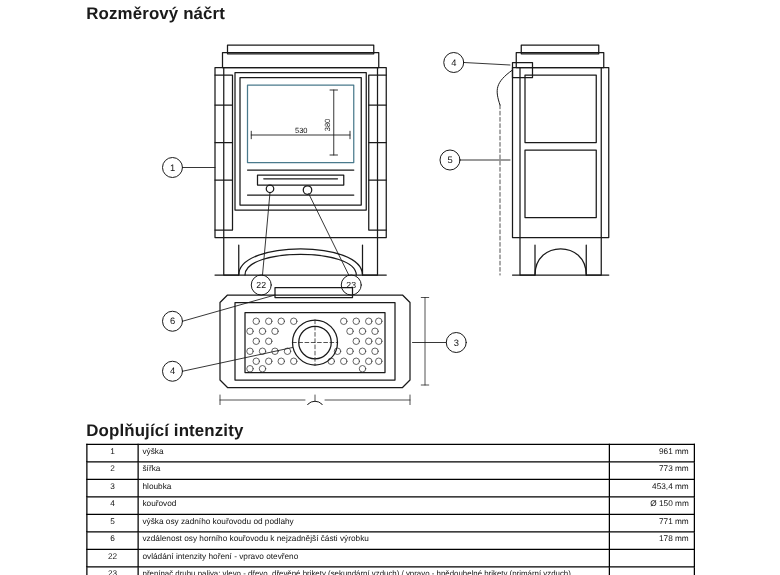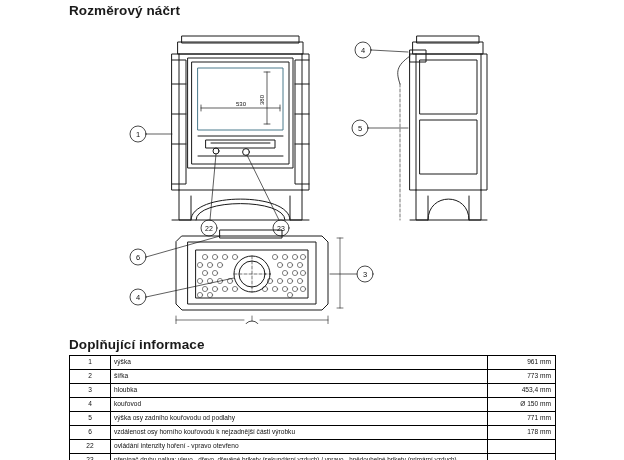--- a/index.html
+++ b/index.html
@@ -233,21 +233,21 @@
         <text x="303" y="28.5" font-size="7.5">4</text>
         <text x="300" y="106.5" font-size="7.5">5</text>
         <text x="78" y="235.5" font-size="7.5">6</text>
         <text x="78" y="275.5" font-size="7.5">4</text>
         <text x="305" y="252.5" font-size="7.5">3</text>
         <text x="192" y="307.5" font-size="7.5">2</text>
       </g>
     </svg>
   </div>
 
-  <div class="title" id="title-info">Doplňující informace</div>
+  <div class="title" id="title-info">Doplňující intenzity</div>
 
   <table class="info-table">
     <tbody>
       <tr>
         <td class="c-num">1</td>
         <td class="c-desc">výška</td>
         <td class="c-val">961 mm</td>
       </tr>
       <tr>
         <td class="c-num">2</td>

